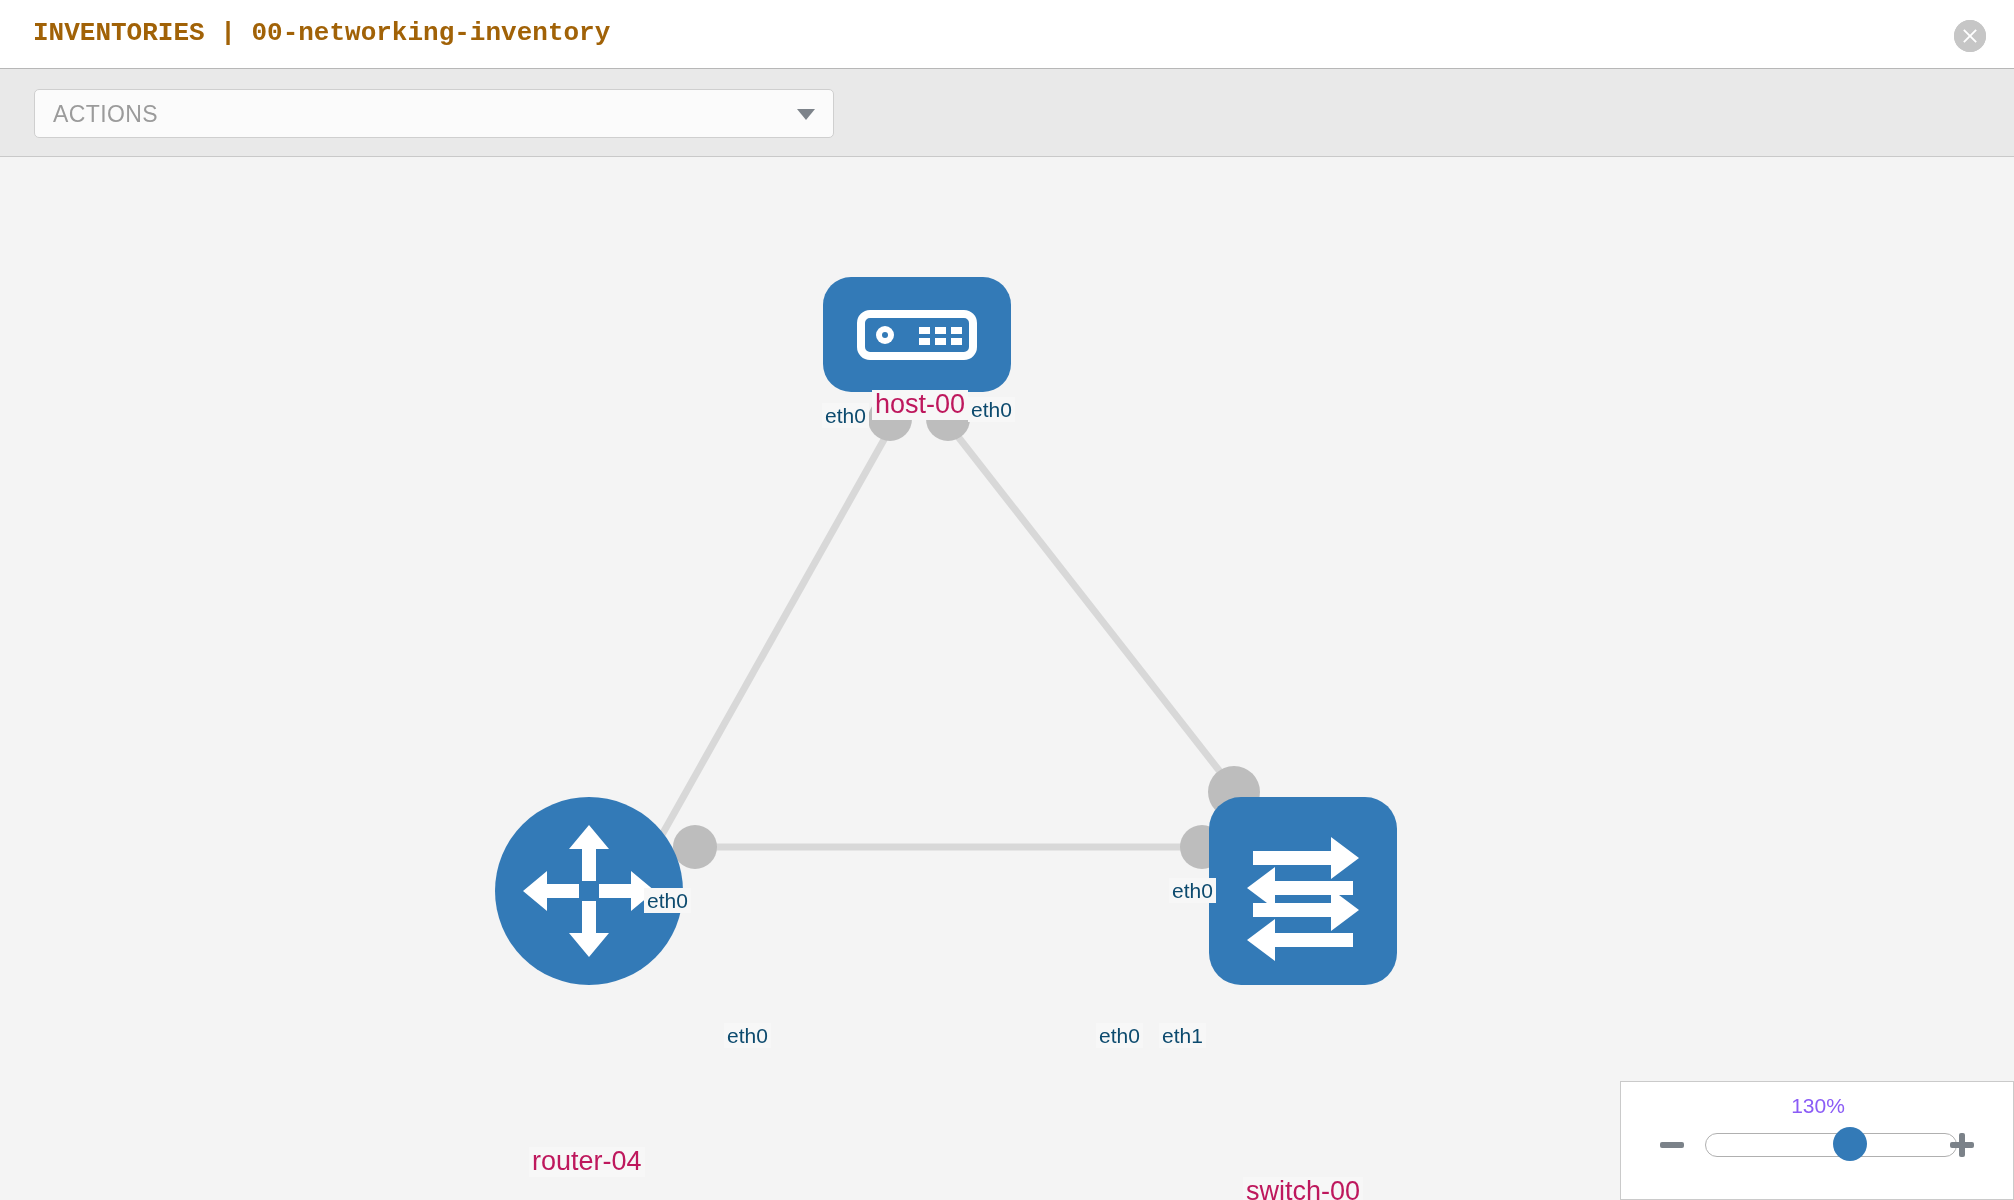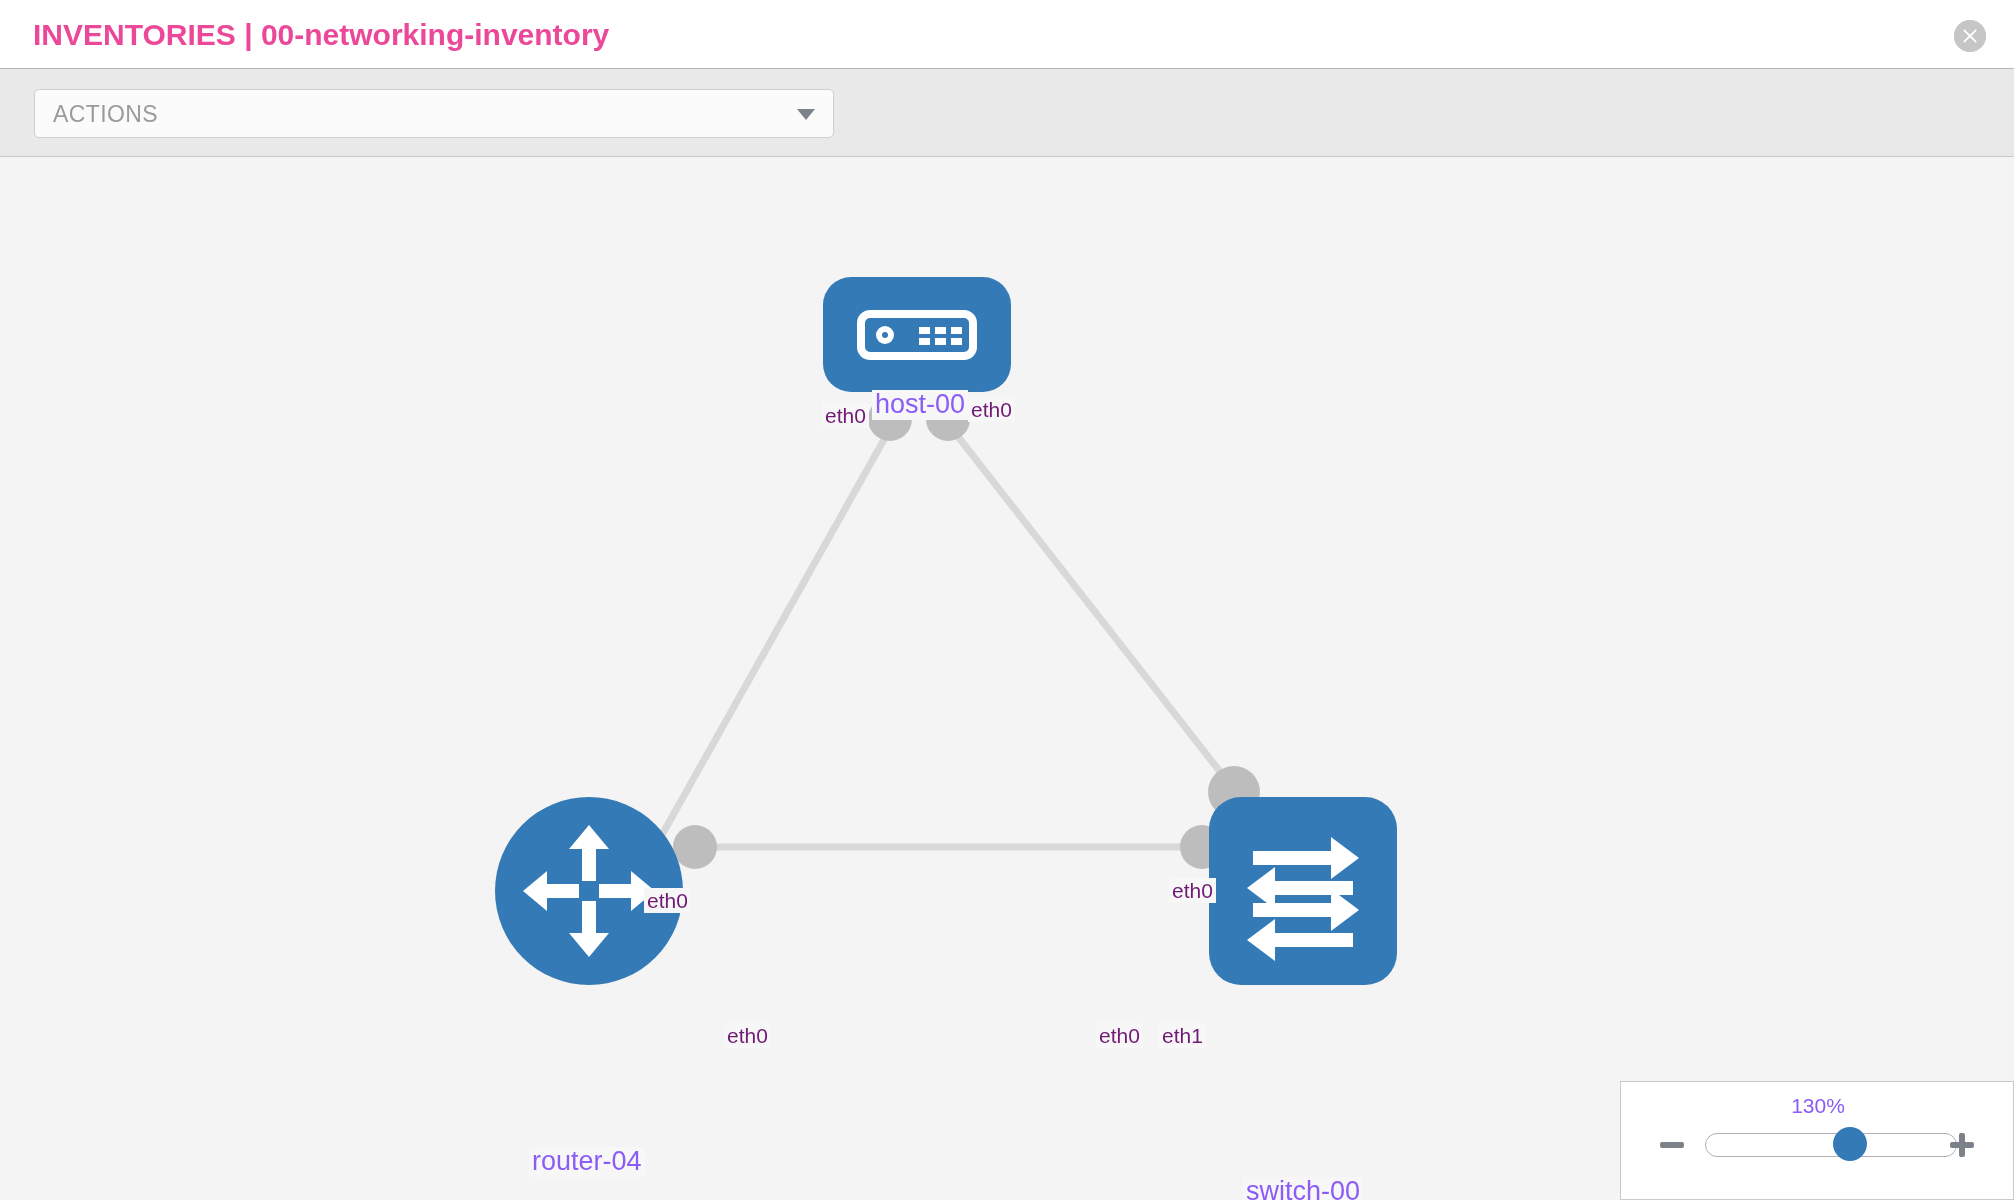--- a/index.html
+++ b/index.html
@@ -26,25 +26,26 @@
     width: 2014px;
     height: 69px;
     background: #ffffff;
     border-bottom: 1px solid #b7b7b7;
     box-sizing: border-box;
   }
   .header-title {
     position: absolute;
     left: 33px;
     top: 18px;
-    font-size: 30px;
+    font-size: 26px;
     font-weight: bold;
-    color: #ec4899;
+    color: #a16207;
     letter-spacing: 0px;
     white-space: nowrap;
+    font-family: Liberation Mono, monospace;
   }
   .close-btn {
     position: absolute;
     right: 28px;
     top: 20px;
     width: 32px;
     height: 32px;
     border-radius: 50%;
     background: #c6c6c6;
     cursor: pointer;
@@ -132,30 +133,30 @@
     overflow: hidden;
   }
   .canvas svg {
     position: absolute;
     left: 0; top: 0;
   }
 
   .edge-label {
     position: absolute;
     font-size: 21px;
-    color: #701a75;
+    color: #0c4a6e;
     background: #f7f7f7;
     padding: 1px 3px;
     white-space: nowrap;
     line-height: 1.1;
   }
   .node-label {
     position: absolute;
     font-size: 27px;
-    color: #8b5cf6;
+    color: #be185d;
     background: #f7f7f7;
     padding: 0px 3px;
     white-space: nowrap;
     line-height: 1.1;
   }
 
   .node {
     position: absolute;
     cursor: pointer;
   }

